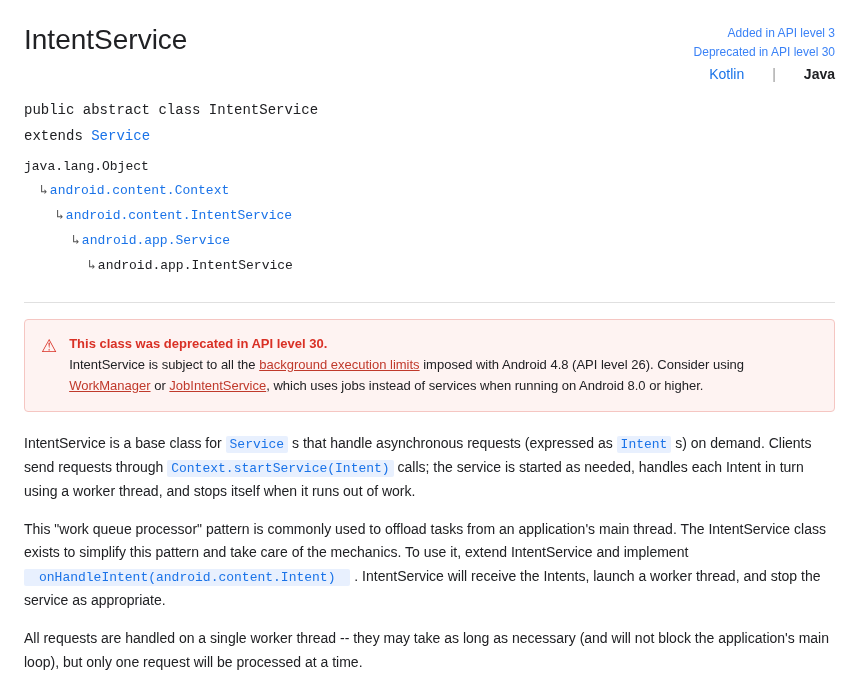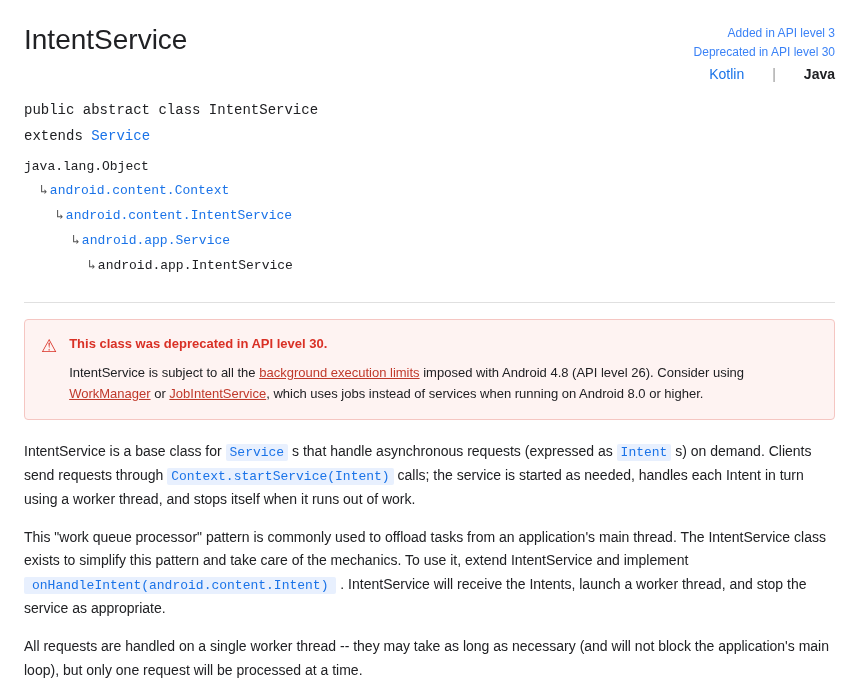--- a/index.html
+++ b/index.html
@@ -118,21 +118,21 @@
 
     .deprecation-content {
       font-size: 13px;
       line-height: 1.6;
       color: #202124;
     }
 
     .deprecation-content .dep-title {
       font-weight: 700;
       color: #d93025;
-      margin-bottom: 8px;
+      margin-bottom: 0;
     }
 
     .deprecation-content a {
       color: #c0392b;
       text-decoration: underline;
     }
 
     .description-section {
       font-size: 14px;
       line-height: 1.7;
@@ -159,21 +159,21 @@
       color: #1a73e8;
       padding: 1px 4px;
       border-radius: 2px;
     }
 
     .method-ref {
       font-family: 'Courier New', monospace;
       font-size: 13px;
       color: #1a73e8;
       background: #e8f0fe;
-      padding: 1px 8px;
+      padding: 1px 15px;
       border-radius: 2px;
     }
   </style>
 </head>
 <body>
 
 <div class="header-row">
   <h1 class="page-title">IntentService</h1>
   <div class="api-info">
     <div>Added in API level 3</div>

